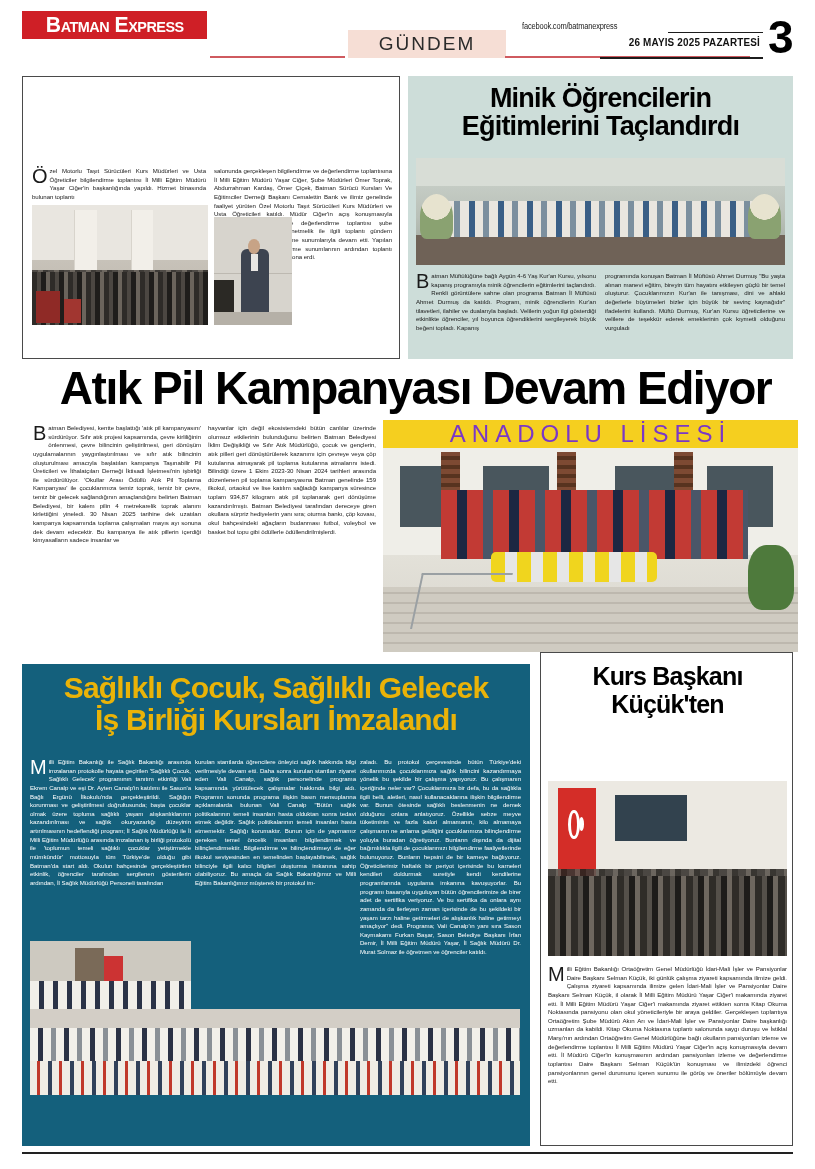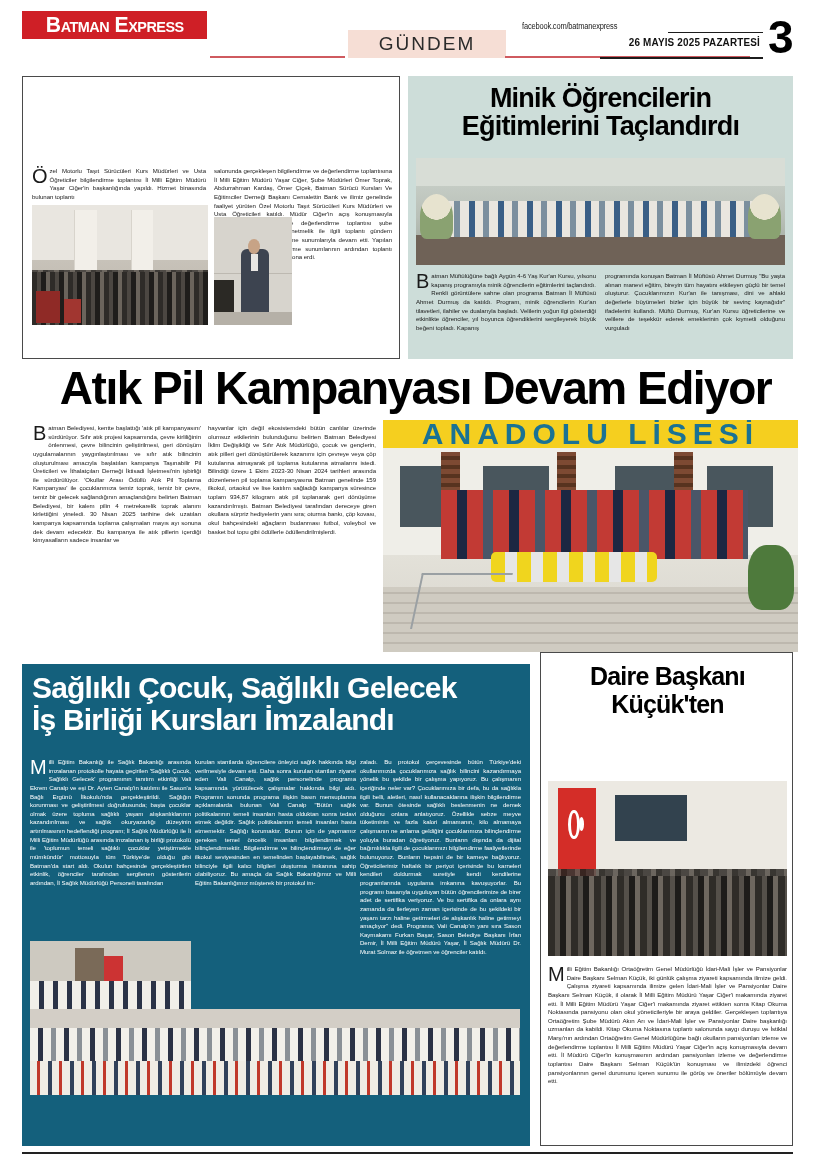--- a/index.html
+++ b/index.html
@@ -139,21 +139,21 @@
     position: absolute; left: 353px; top: 54px; width: 415px; height: 232px;
   }
 
   
   #art4 {
     left: 22px; top: 664px; width: 508px; height: 482px;
     background: #14607c; border: none;
   }
   #art4 .hd {
     position: absolute; left: 10px; top: 8px; width: 488px;
-    font-size: 30px; color: #ffffff; line-height: 1.06;
+    font-size: 30px; text-align: center; color: #eab308; line-height: 1.06;
   }
   #art4 .col { position: absolute; top: 94px; width: 161px; color:#fff; }
   #art4 .col.a { left: 8px; }
   #art4 .col.b { left: 173px; }
   #art4 .col.c { left: 338px; }
   #art4 .body-col { color: #ffffff; }
   #art4 .photo {
     position: absolute; left: 8px; top: 277px; width: 161px; height: 110px;
   }
   #art4 .photo2 {
@@ -210,21 +210,21 @@
   .ph-kuran .flow2 { right:1%; }
 
   
   .ph-school { background: linear-gradient(#f0efe9 0%, #e4e2da 55%, #d7d4cb 100%); }
   .ph-school .banner {
     position:absolute; left:0; right:0; top:0; height:12%;
     background:#f5cf1f; display:flex; align-items:center; justify-content:center;
     overflow:hidden;
   }
   .ph-school .banner span {
-    color:#0369a1; font-weight:bold; font-size:30px; letter-spacing:6px;
+    color:#6d28d9; font-weight:normal; font-size:24px; letter-spacing:6px;
     white-space:nowrap; opacity:.9;
   }
   .ph-school .facade { position:absolute; left:0; right:0; top:12%; height:46%; background:#efeee8; }
   .ph-school .col { position:absolute; top:14%; width:4.6%; height:44%;
      background: repeating-linear-gradient(0deg,#7d4a33 0 5px,#57331f 5px 9px); }
   .ph-school .win { position:absolute; top:20%; height:26%; background:#2c3b44; opacity:.85; }
   .ph-school .people { position:absolute; left:14%; right:12%; top:30%; height:30%;
      background: repeating-linear-gradient(90deg,#c23a34 0 16px,#1d2742 16px 26px,#c23a34 26px 42px,#4a5668 42px 52px); }
   .ph-school .bags { position:absolute; left:26%; right:34%; bottom:30%; height:13%;
      background: repeating-linear-gradient(90deg,#f0d51e 0 14px,#e6e6e6 14px 26px); border-radius:5px; }
@@ -379,21 +379,21 @@
     <div class="ph ph-group photo2">
       <div class="bg"></div>
       <div class="wall"></div>
       <div class="row1"></div>
       <div class="row2"></div>
     </div>
   </div>
 
   <div class="box" id="art5">
     <div class="hd kicker-hd">
-      <span>Daire Başkanı</span><br>
+      <span>Kurs Başkanı</span><br>
       <span>Küçük'ten</span><br>
     </div>
     <div class="ph ph-conf photo">
       <div class="wall"></div>
       <div class="flag">
           <div class="moon"></div>
           <div class="star"></div>
         </div>
       <div class="screen"></div>
       <div class="aud2"></div>

